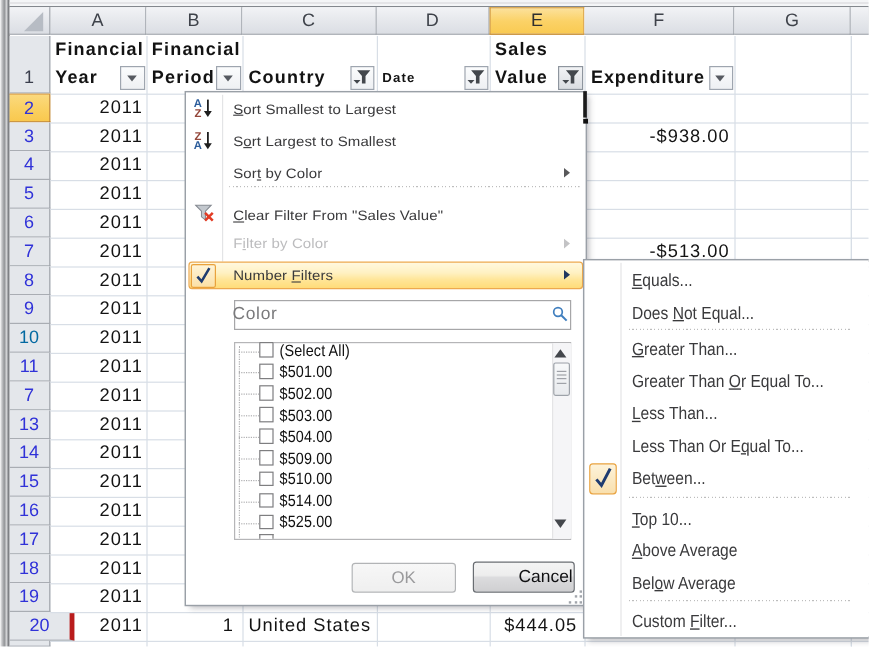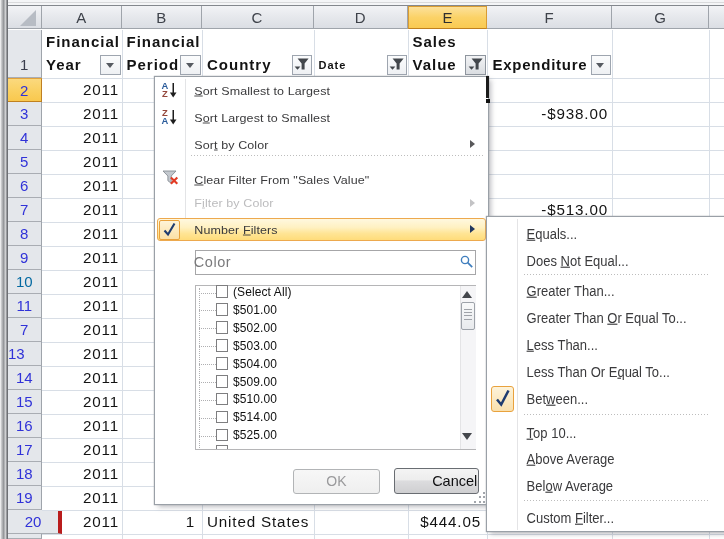--- a/index.html
+++ b/index.html
@@ -25,21 +25,21 @@
 <div class="a" style="left:8px;top:101.5px;width:33.5px;height:24.0px;box-sizing:border-box;background:#E4E7EB;border-bottom:1px solid #A9ADB3;border-right:1px solid #9FA4AB;color:#3032D8;font-size:15px;text-align:center;line-height:23.0px;">3</div>
 <div class="a" style="left:8px;top:125.5px;width:33.5px;height:24.0px;box-sizing:border-box;background:#E4E7EB;border-bottom:1px solid #A9ADB3;border-right:1px solid #9FA4AB;color:#3032D8;font-size:15px;text-align:center;line-height:23.0px;">4</div>
 <div class="a" style="left:8px;top:149.5px;width:33.5px;height:24.0px;box-sizing:border-box;background:#E4E7EB;border-bottom:1px solid #A9ADB3;border-right:1px solid #9FA4AB;color:#3032D8;font-size:15px;text-align:center;line-height:23.0px;">5</div>
 <div class="a" style="left:8px;top:173.5px;width:33.5px;height:24.0px;box-sizing:border-box;background:#E4E7EB;border-bottom:1px solid #A9ADB3;border-right:1px solid #9FA4AB;color:#3032D8;font-size:15px;text-align:center;line-height:23.0px;">6</div>
 <div class="a" style="left:8px;top:197.5px;width:33.5px;height:24.0px;box-sizing:border-box;background:#E4E7EB;border-bottom:1px solid #A9ADB3;border-right:1px solid #9FA4AB;color:#3032D8;font-size:15px;text-align:center;line-height:23.0px;">7</div>
 <div class="a" style="left:8px;top:221.5px;width:33.5px;height:24.0px;box-sizing:border-box;background:#E4E7EB;border-bottom:1px solid #A9ADB3;border-right:1px solid #9FA4AB;color:#3032D8;font-size:15px;text-align:center;line-height:23.0px;">8</div>
 <div class="a" style="left:8px;top:245.5px;width:33.5px;height:24.0px;box-sizing:border-box;background:#E4E7EB;border-bottom:1px solid #A9ADB3;border-right:1px solid #9FA4AB;color:#3032D8;font-size:15px;text-align:center;line-height:23.0px;">9</div>
 <div class="a" style="left:8px;top:269.5px;width:33.5px;height:24.0px;box-sizing:border-box;background:#E4E7EB;border-bottom:1px solid #A9ADB3;border-right:1px solid #9FA4AB;color:#0369a1;font-size:15px;text-align:center;line-height:23.0px;">10</div>
 <div class="a" style="left:8px;top:293.5px;width:33.5px;height:24.0px;box-sizing:border-box;background:#E4E7EB;border-bottom:1px solid #A9ADB3;border-right:1px solid #9FA4AB;color:#3032D8;font-size:15px;text-align:center;line-height:23.0px;">11</div>
 <div class="a" style="left:8px;top:317.5px;width:33.5px;height:24.0px;box-sizing:border-box;background:#E4E7EB;border-bottom:1px solid #A9ADB3;border-right:1px solid #9FA4AB;color:#3032D8;font-size:15px;text-align:center;line-height:23.0px;">7</div>
-<div class="a" style="left:8px;top:341.5px;width:33.5px;height:24.0px;box-sizing:border-box;background:#E4E7EB;border-bottom:1px solid #A9ADB3;border-right:1px solid #9FA4AB;color:#3032D8;font-size:15px;line-height:23.0px;">13</div>
+<div class="a" style="left:8px;top:341.5px;width:33.5px;height:24.0px;box-sizing:border-box;background:#E4E7EB;border-bottom:1px solid #A9ADB3;border-right:1px solid #9FA4AB;color:#3032D8;font-size:15px;text-align:center;line-height:23.0px;">13</div>
 <div class="a" style="left:8px;top:365.5px;width:33.5px;height:24.0px;box-sizing:border-box;background:#E4E7EB;border-bottom:1px solid #A9ADB3;border-right:1px solid #9FA4AB;color:#3032D8;font-size:15px;text-align:center;line-height:23.0px;">14</div>
 <div class="a" style="left:8px;top:389.5px;width:33.5px;height:24.0px;box-sizing:border-box;background:#E4E7EB;border-bottom:1px solid #A9ADB3;border-right:1px solid #9FA4AB;color:#3032D8;font-size:15px;text-align:center;line-height:23.0px;">15</div>
 <div class="a" style="left:8px;top:413.5px;width:33.5px;height:24.0px;box-sizing:border-box;background:#E4E7EB;border-bottom:1px solid #A9ADB3;border-right:1px solid #9FA4AB;color:#3032D8;font-size:15px;text-align:center;line-height:23.0px;">16</div>
 <div class="a" style="left:8px;top:437.5px;width:33.5px;height:24.0px;box-sizing:border-box;background:#E4E7EB;border-bottom:1px solid #A9ADB3;border-right:1px solid #9FA4AB;color:#3032D8;font-size:15px;text-align:center;line-height:23.0px;">17</div>
 <div class="a" style="left:8px;top:461.5px;width:33.5px;height:24.0px;box-sizing:border-box;background:#E4E7EB;border-bottom:1px solid #A9ADB3;border-right:1px solid #9FA4AB;color:#3032D8;font-size:15px;text-align:center;line-height:23.0px;">18</div>
 <div class="a" style="left:8px;top:485.5px;width:33.5px;height:24.0px;box-sizing:border-box;background:#E4E7EB;border-bottom:1px solid #A9ADB3;border-right:1px solid #9FA4AB;color:#3032D8;font-size:15px;text-align:center;line-height:23.0px;">19</div>
 <div class="a" style="left:8px;top:509.5px;width:54px;height:24.0px;box-sizing:border-box;background:#E4E7EB;border-bottom:1px solid #A9ADB3;border-right:4px solid #b91c1c;color:#3032D8;font-size:15px;text-align:center;line-height:23.0px;">20</div>
 <div class="a" style="left:8px;top:533.5px;width:33.5px;height:5.5px;box-sizing:border-box;background:#E4E7EB;border-bottom:1px solid #A9ADB3;border-right:1px solid #9FA4AB;color:#3032D8;font-size:15px;text-align:center;line-height:4.5px;"></div>
 <div class="a" style="left:122px;top:29.5px;width:1px;height:509.5px;background:#D8DEE6;"></div>
 <div class="a" style="left:201.5px;top:29.5px;width:1px;height:509.5px;background:#D8DEE6;"></div>

